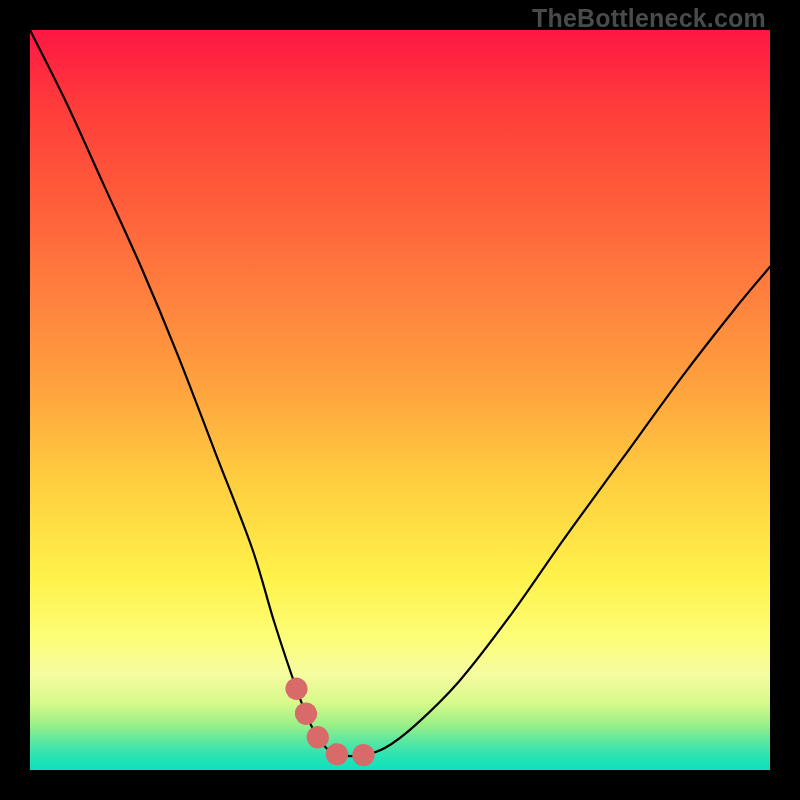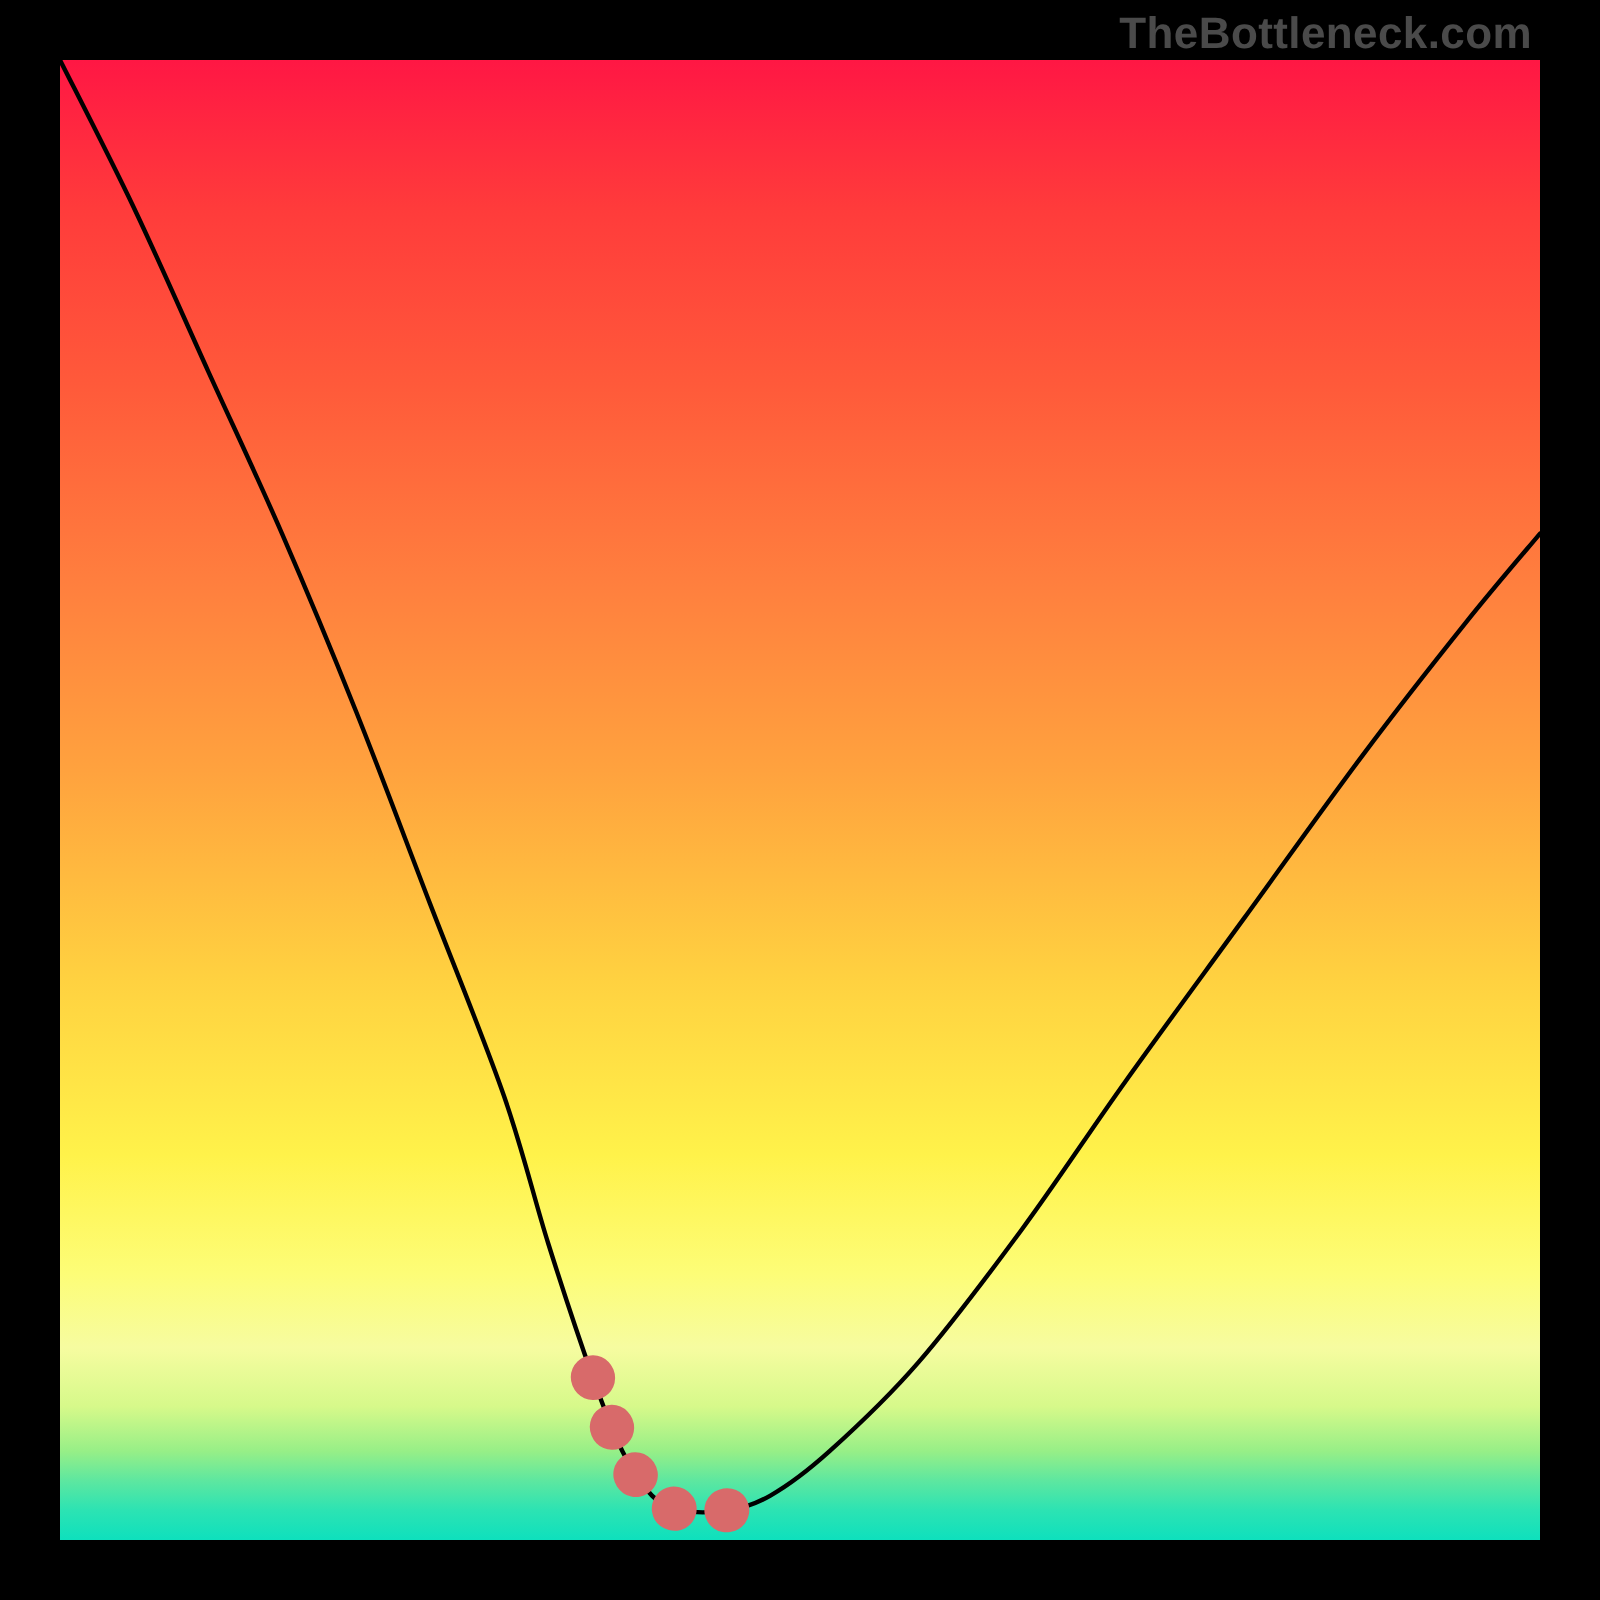--- a/index.html
+++ b/index.html
@@ -41,21 +41,21 @@
       #2ce3b3 98%,
       #0ee0bd 100%
     );
   }
 
   .watermark {
     position: absolute;
     top: 4px;
     right: 34px;
     color: #4a4a4a;
-    font-size: 22px;
+    font-size: 25px;
     font-weight: 600;
     letter-spacing: 0.2px;
     user-select: none;
   }
 
   svg.curve {
     position: absolute;
     inset: 0;
     width: 100%;
     height: 100%;

